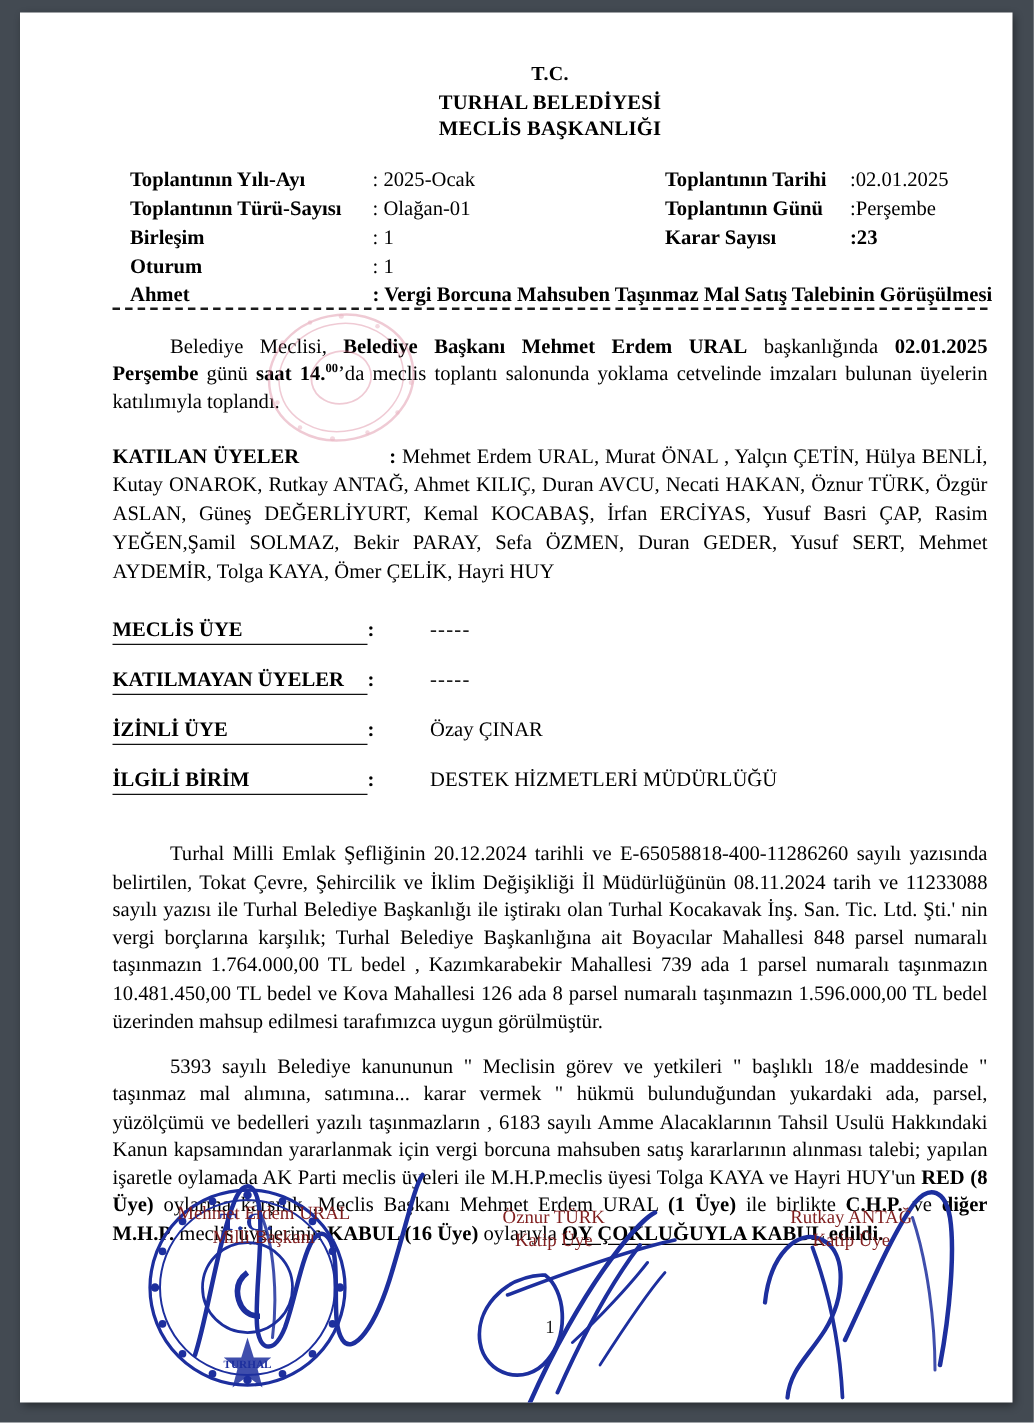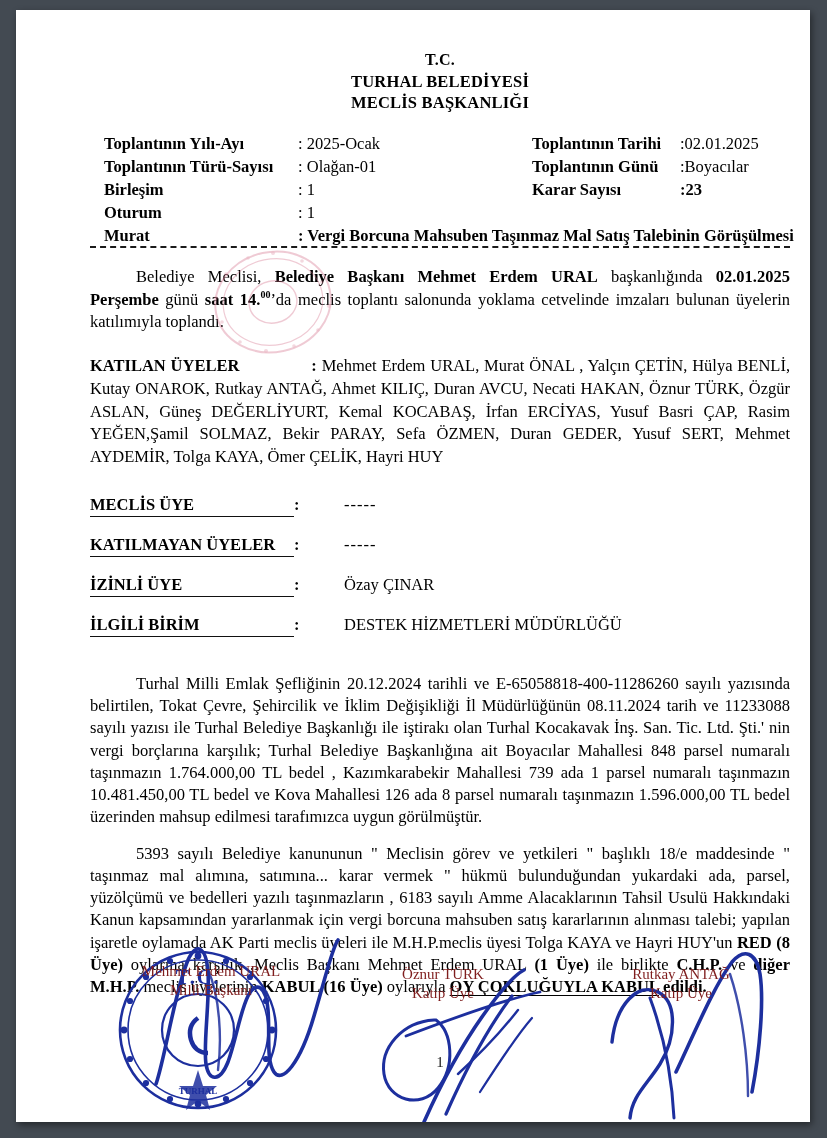--- a/index.html
+++ b/index.html
@@ -227,32 +227,32 @@
         </div>
         <div class="meta-row">
           <span class="k">Birleşim</span>
           <span class="v">: 1</span>
         </div>
         <div class="meta-row">
           <span class="k">Oturum</span>
           <span class="v">: 1</span>
         </div>
         <div class="meta-row">
-          <span class="k">Murat</span>
+          <span class="k">Ahmet</span>
           <span class="v b">: Vergi Borcuna Mahsuben Taşınmaz Mal Satış Talebinin Görüşülmesi</span>
         </div>
       </div>
       <div class="meta-right">
         <div class="meta-row">
           <span class="k">Toplantının Tarihi</span>
           <span class="v">:02.01.2025</span>
         </div>
         <div class="meta-row">
           <span class="k">Toplantının Günü</span>
-          <span class="v">:Boyacılar</span>
+          <span class="v">:Perşembe</span>
         </div>
         <div class="meta-row">
           <span class="k">Karar Sayısı</span>
           <span class="v b">:23</span>
         </div>
       </div>
     </div>
 
 
     <hr class="dashed">

